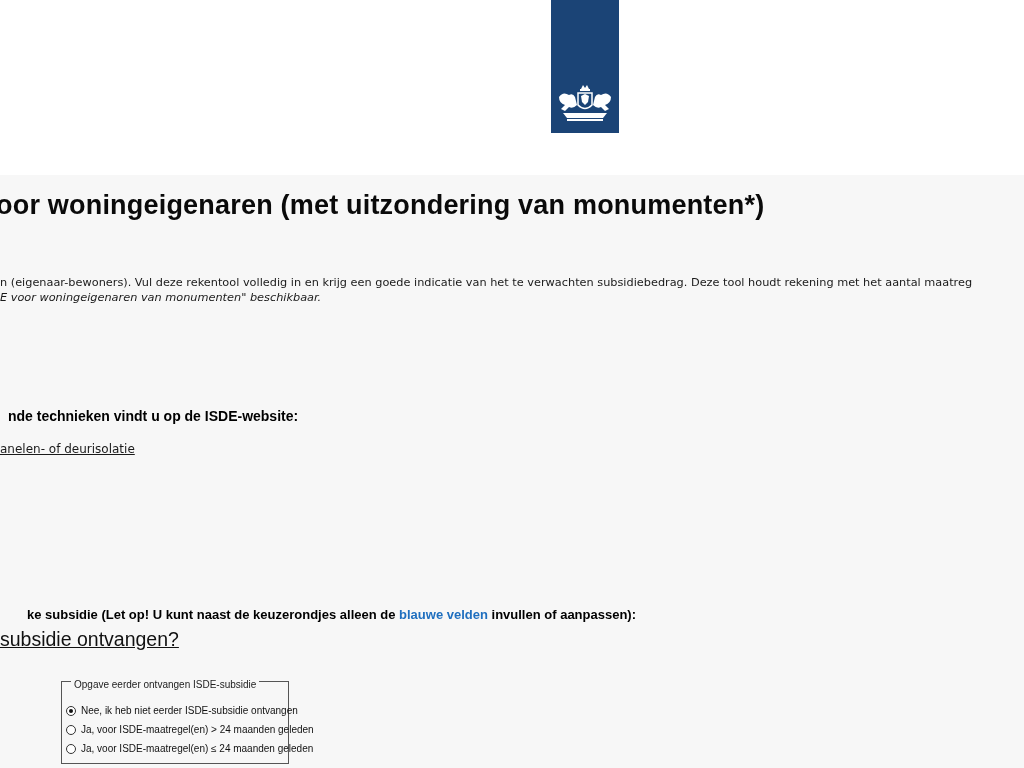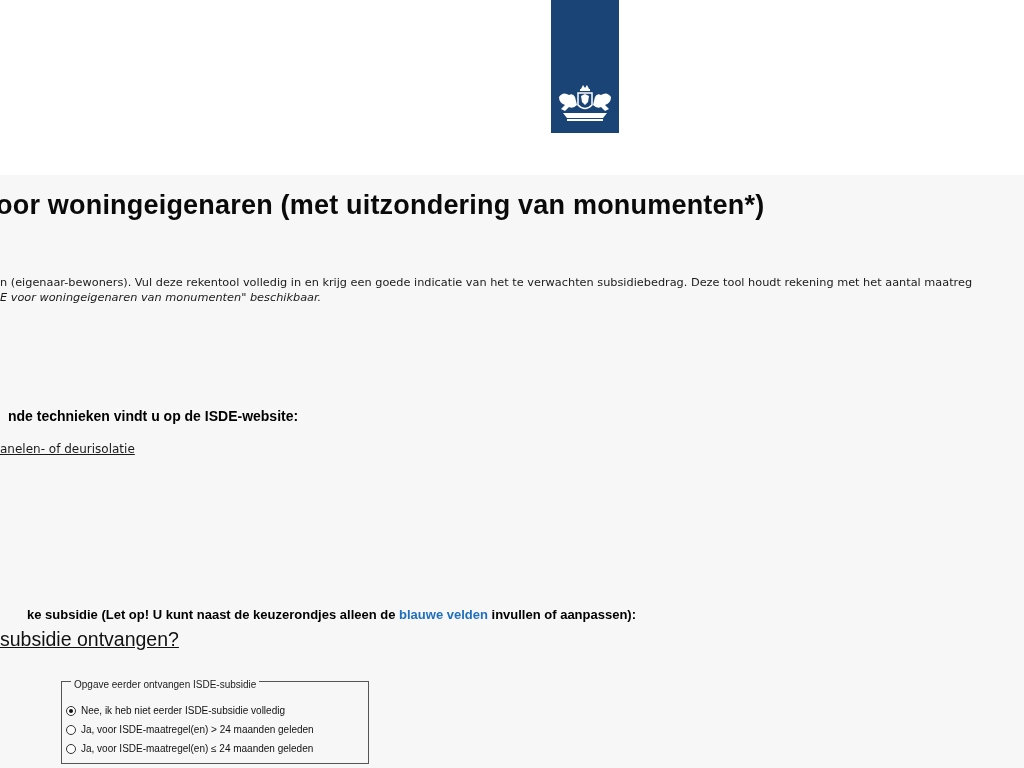--- a/index.html
+++ b/index.html
@@ -10,21 +10,21 @@
   .logo-text { position:absolute; left:636px; top:87px; font-family:"DejaVu Serif", serif; font-size:14.5px; line-height:16px; color:#222; letter-spacing:0.1px; }
   .sheet { position:absolute; left:0; top:175px; width:1024px; height:593px; background:#f7f7f7; }
   .title { position:absolute; left:-4px; top:190px; font-size:27px; font-weight:bold; white-space:nowrap; letter-spacing:0.2px; color:#0a0a0a; }
   .intro { position:absolute; left:0; top:275px; font-family:"DejaVu Sans", sans-serif; font-size:11.3px; line-height:15px; white-space:nowrap; color:#1a1a1a; }
   .intro .i { font-style:italic; }
   .techhead { position:absolute; left:8px; top:408px; font-size:14px; font-weight:bold; white-space:nowrap; }
   .link { position:absolute; left:0; top:442px; font-family:"DejaVu Sans", sans-serif; font-size:12px; text-decoration:underline; color:#1a1a1a; white-space:nowrap; cursor:pointer; }
   .calchead { position:absolute; left:0; top:607px; font-size:13px; font-weight:bold; white-space:nowrap;margin-left:27px; }
   .calchead .blue { color:#1f6fbf; }
   .question { position:absolute; left:0; top:628px; font-size:19.5px; white-space:nowrap; color:#111;text-decoration:underline; }
-  .groupbox { position:absolute; left:61px; top:681px; width:308px; height:83px; border:1px solid #555; box-sizing:border-box; }
+  .groupbox { position:absolute; left:61px; top:681px; width:228px; height:83px; border:1px solid #555; box-sizing:border-box; }
   .groupbox .legend { position:absolute; left:9px; top:-3px; background:#f7f7f7; padding:0 3px; font-size:10px; color:#222; white-space:nowrap; }
   .radio-row { position:absolute; left:4px; display:flex; align-items:center; font-size:10px; color:#111; white-space:nowrap; cursor:pointer; }
   .radio { width:10px; height:10px; border:1px solid #333; border-radius:50%; background:#fff; box-sizing:border-box; margin-right:5px; position:relative; }
   .radio.checked::after { content:""; position:absolute; left:2px; top:2px; width:4px; height:4px; border-radius:50%; background:#111; }
 </style>
 </head>
 <body>
 
 <div class="header">
   <div class="logo-bar">
@@ -58,21 +58,21 @@
 <div class="calchead">
   <span>ke subsidie (Let op! U kunt naast de keuzerondjes alleen de </span><span class="blue">blauwe velden</span><span> invullen of aanpassen):</span>
 </div>
 
 <div class="question">subsidie ontvangen?</div>
 
 <div class="groupbox">
   <span class="legend">Opgave eerder ontvangen ISDE-subsidie</span>
   <div class="radio-row" style="top:23px;">
     <span class="radio checked"></span>
-    <span>Nee, ik heb niet eerder ISDE-subsidie volledig</span>
+    <span>Nee, ik heb niet eerder ISDE-subsidie ontvangen</span>
   </div>
   <div class="radio-row" style="top:42px;align-items:flex-end;">
     <span class="radio"></span>
     <span>Ja, voor ISDE-maatregel(en) &gt; 24 maanden geleden</span>
   </div>
   <div class="radio-row" style="top:61px;justify-content:flex-end;">
     <span class="radio"></span>
     <span>Ja, voor ISDE-maatregel(en) ≤ 24 maanden geleden</span>
   </div>
 </div>

